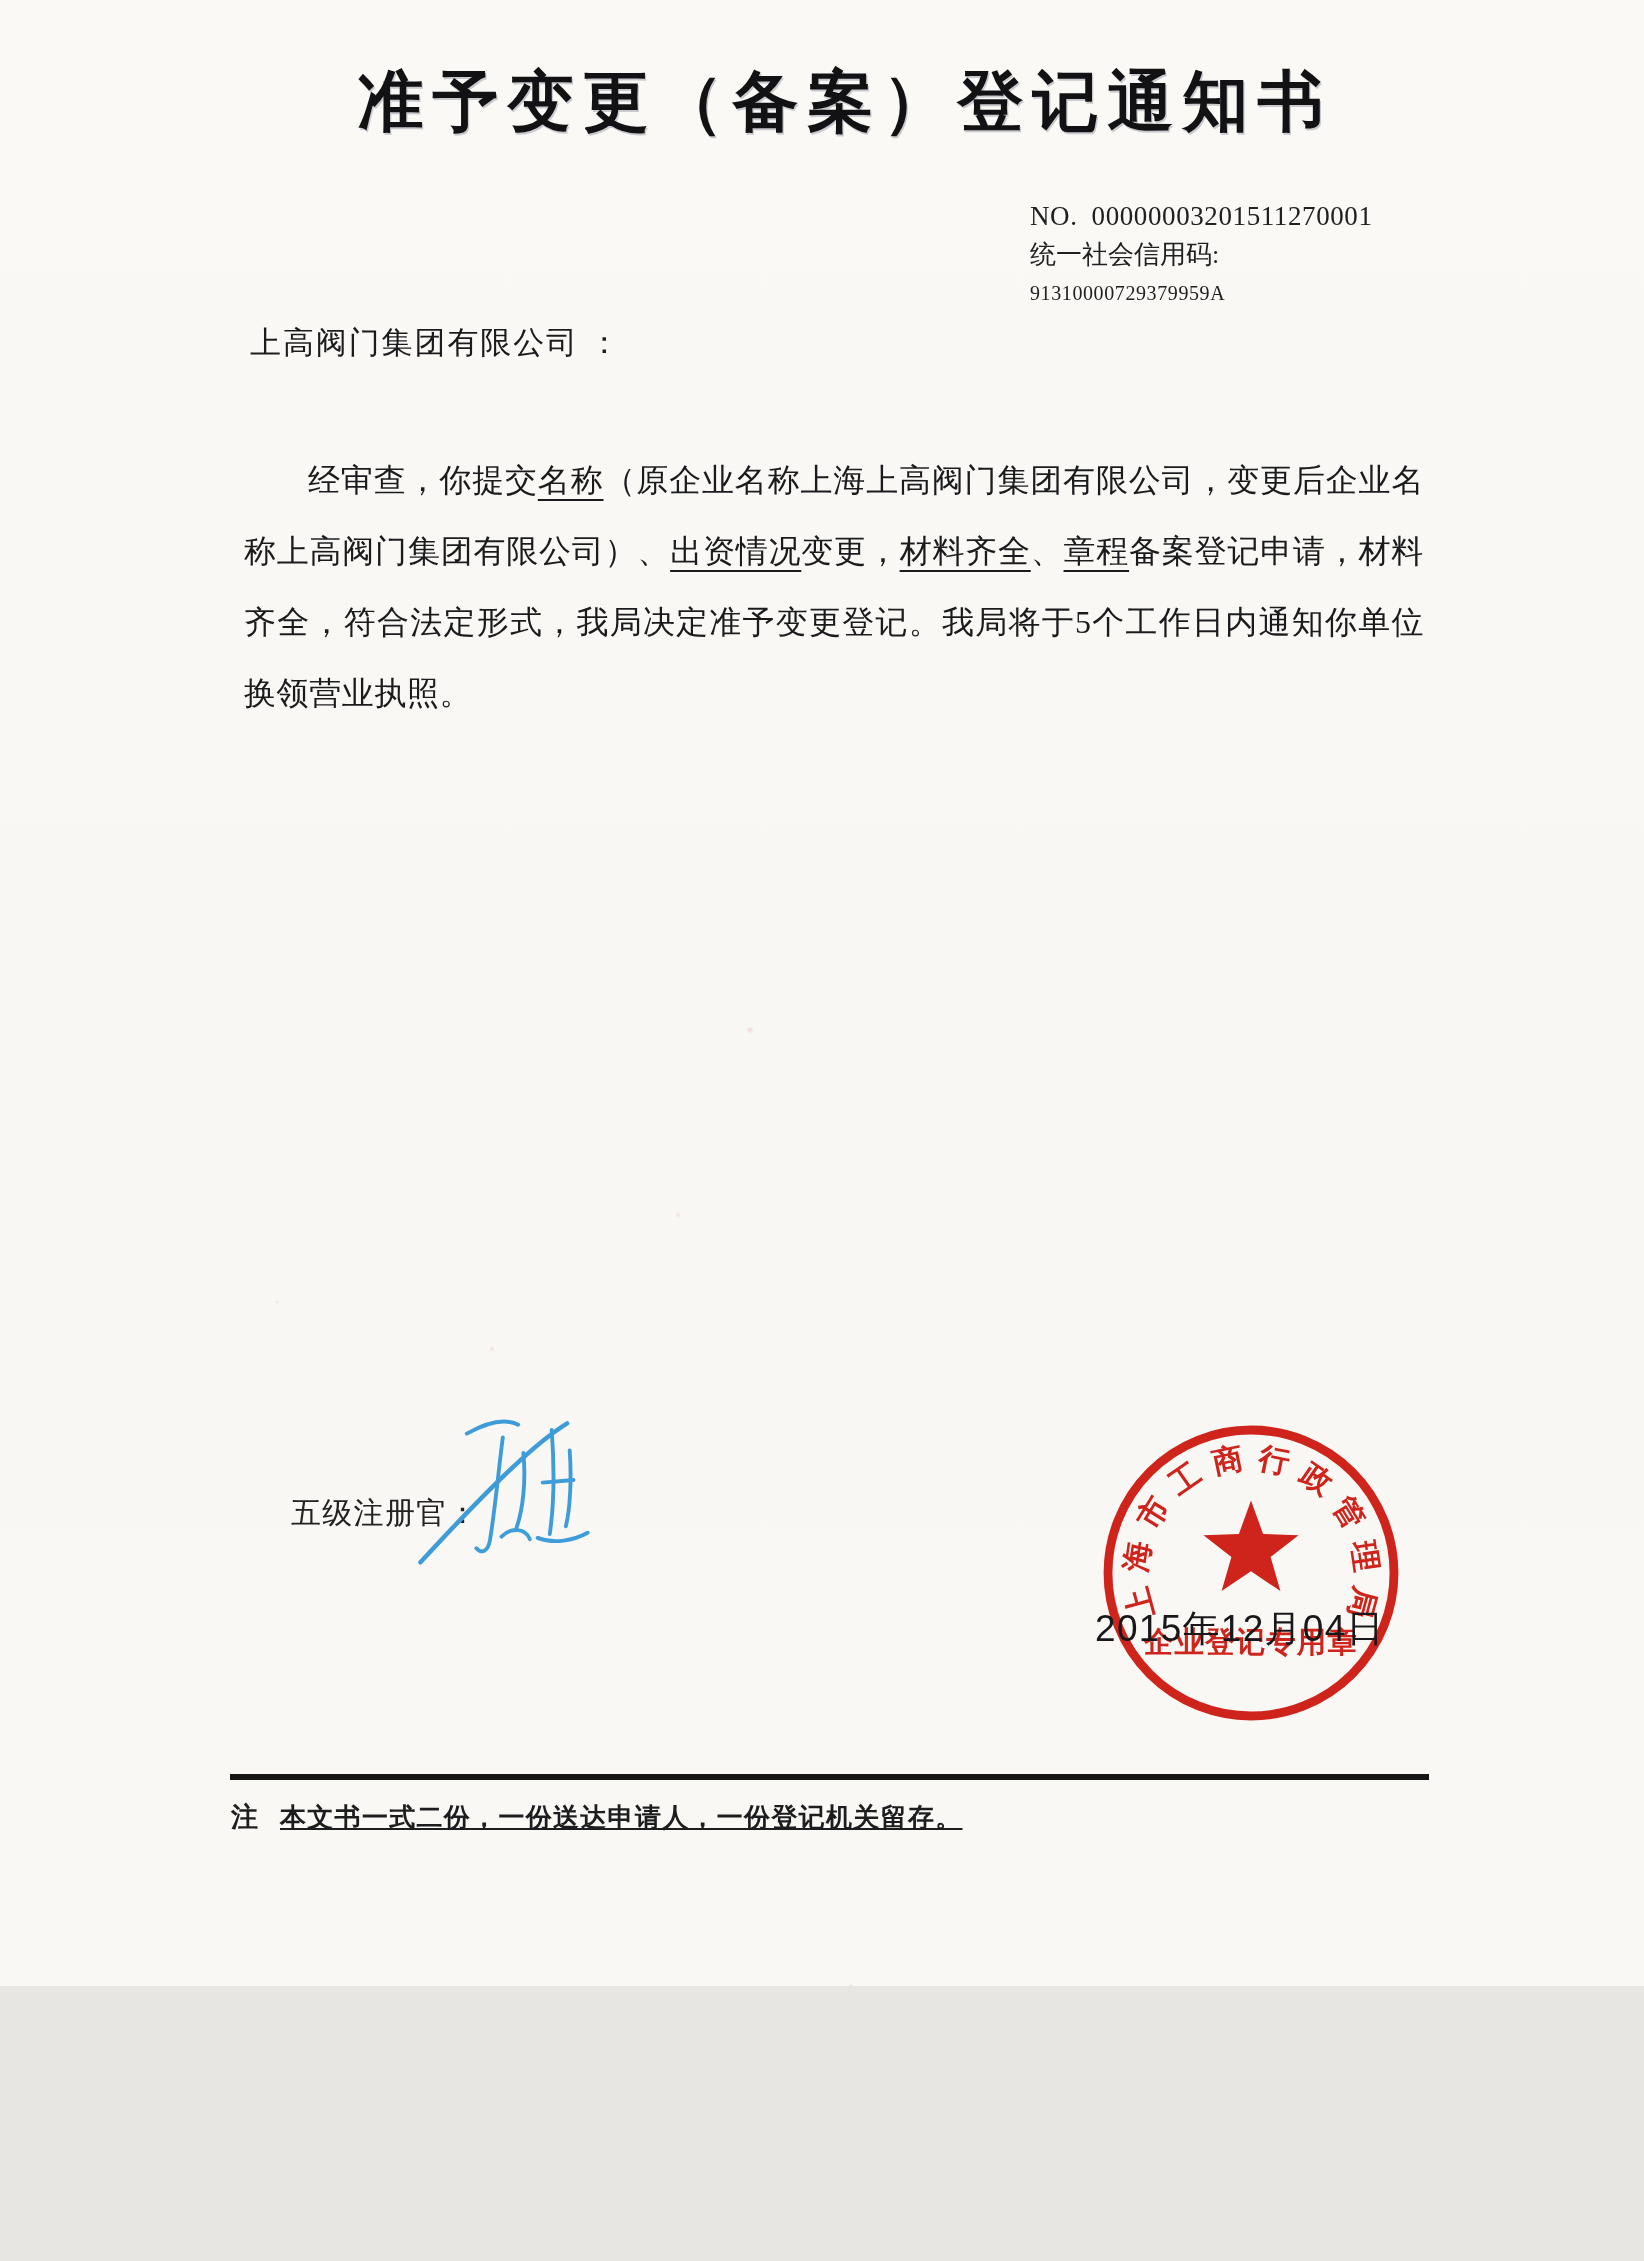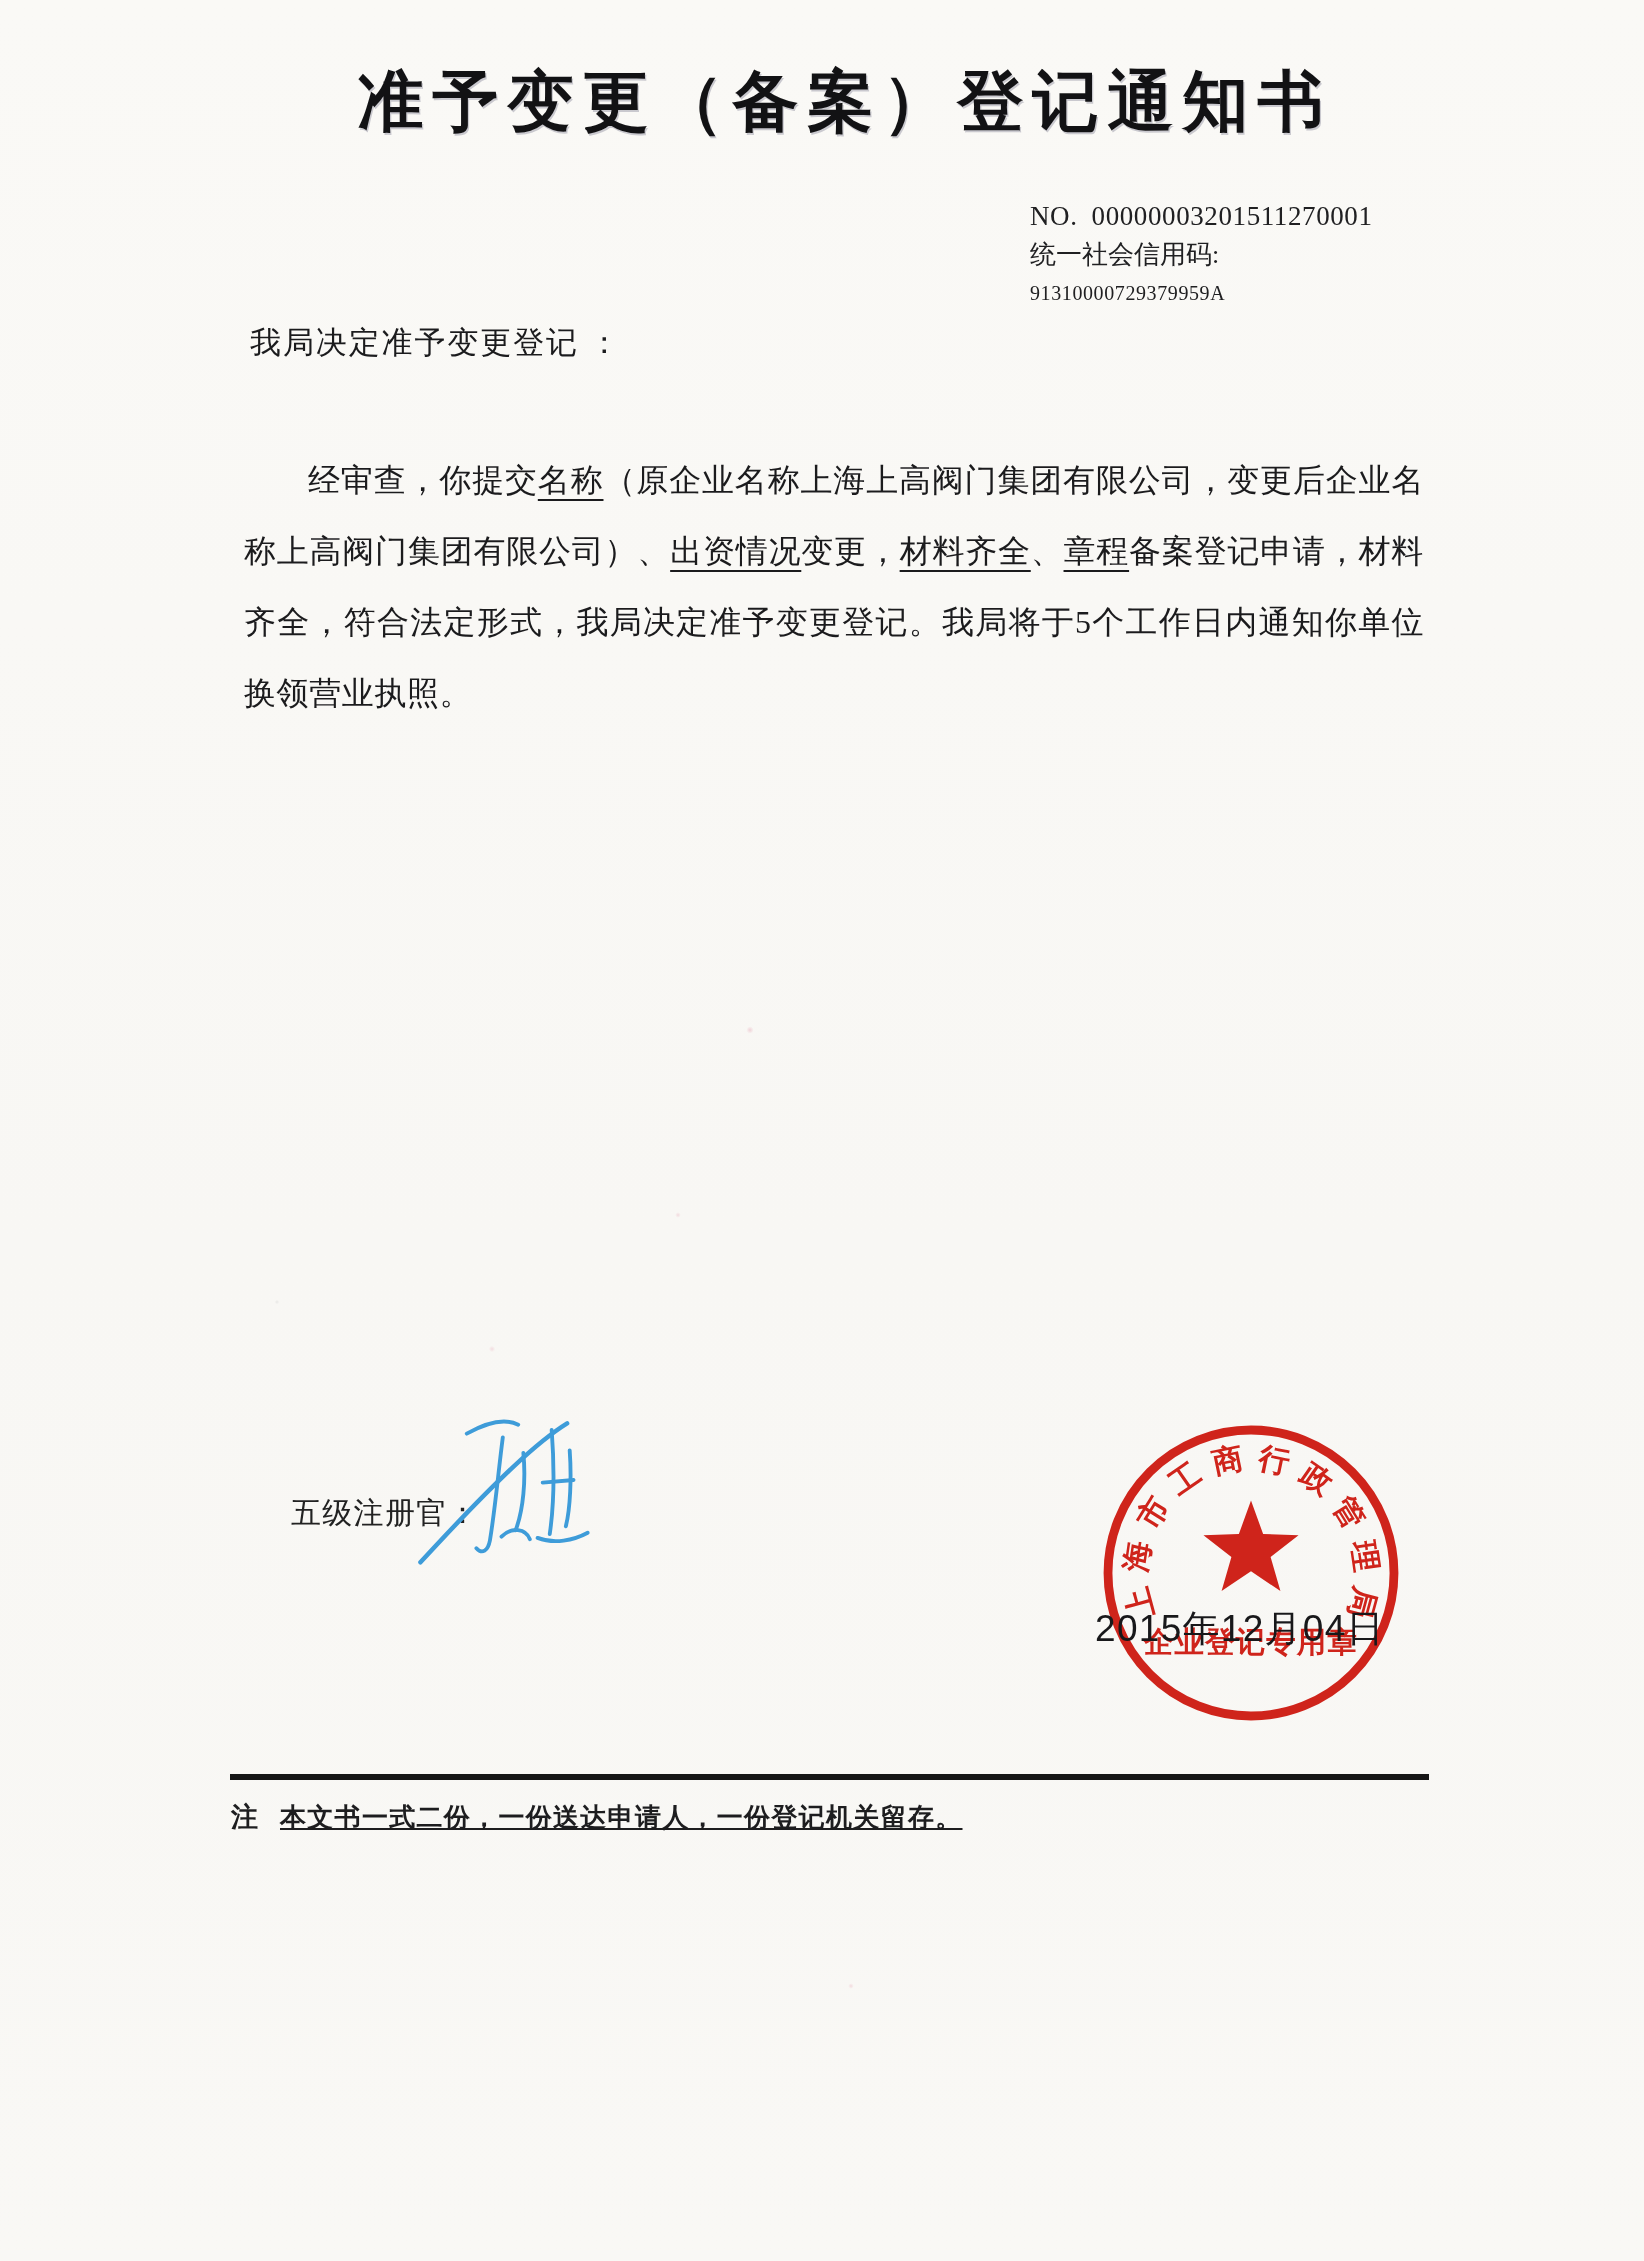--- a/index.html
+++ b/index.html
@@ -1,18 +1,18 @@
 <!DOCTYPE html>
 <html style="--seal-color: #cf241b; --sig-color: #3e9cd9;font-size:10.3px"><head>
 <meta charset="utf-8">
 <style>
   html,body{margin:0;padding:0;background:#e8e6e2;}
   .page{
     position:relative;
-    width:1644px;height:2261px;
+    width:1644px;height:1986px;
     margin:0 auto;
     background:
       radial-gradient(circle 5.2px at 750px 1030px, rgba(228,150,170,.38), rgba(228,150,170,0) 70%),
       radial-gradient(circle 3.9px at 678px 1215px, rgba(228,150,170,.30), rgba(228,150,170,0) 70%),
       radial-gradient(circle 4.5px at 492px 1349px, rgba(228,150,170,.28), rgba(228,150,170,0) 70%),
       radial-gradient(circle 3.9px at 851px 1986px, rgba(228,150,170,.30), rgba(228,150,170,0) 70%),
       radial-gradient(circle 3.2px at 277px 1302px, rgba(200,200,200,.35), rgba(200,200,200,0) 70%),
       linear-gradient(180deg,#faf9f6 0%,#f8f7f4 55%,#f9f8f5 100%);
     overflow:hidden;
     font-family:"Liberation Serif","DejaVu Serif",serif;
@@ -86,21 +86,21 @@
   <div class="title">准予变更（备案）登记通知书</div>
 
   <div class="meta">
     <div class="row1">
       <span class="no-label">NO.</span><span>00000003201511270001</span>
     </div>
     <div class="row2">统一社会信用码:</div>
     <div class="row3">91310000729379959A</div>
   </div>
 
-  <div class="addressee">我局决定准予变更登记 ：</div>
+  <div class="addressee">上高阀门集团有限公司 ：</div>
 
   <p class="body-text"><span>经审查，你提交</span><span class="u">名称</span><span>（原企业名称上海上高阀门集团有限公司，变更后企业名称上高阀门集团有限公司）、</span><span class="u">出资情况</span><span>变更，</span><span class="u">材料齐全</span><span>、</span><span class="u">章程</span><span>备案登记申请，材料齐全，符合法定形式，我局决定准予变更登记。我局将于5个工作日内通知你单位换领营业执照。</span></p>
 
   <div class="sign-row">五级注册官：</div>
 
   <svg class="signature-svg" width="193" height="161" viewBox="0 0 300 250">
     <path d="M 252,16 C 210,42 150,95 24,232" stroke-width="7"></path>
     <path d="M 96,32 C 128,14 156,8 176,18" stroke-width="6"></path>
     <path d="M 152,38 C 145,92 140,150 132,198 C 129,214 120,220 111,210" stroke-width="6"></path>
     <path d="M 184,62 C 188,104 184,150 172,182" stroke-width="6"></path>

